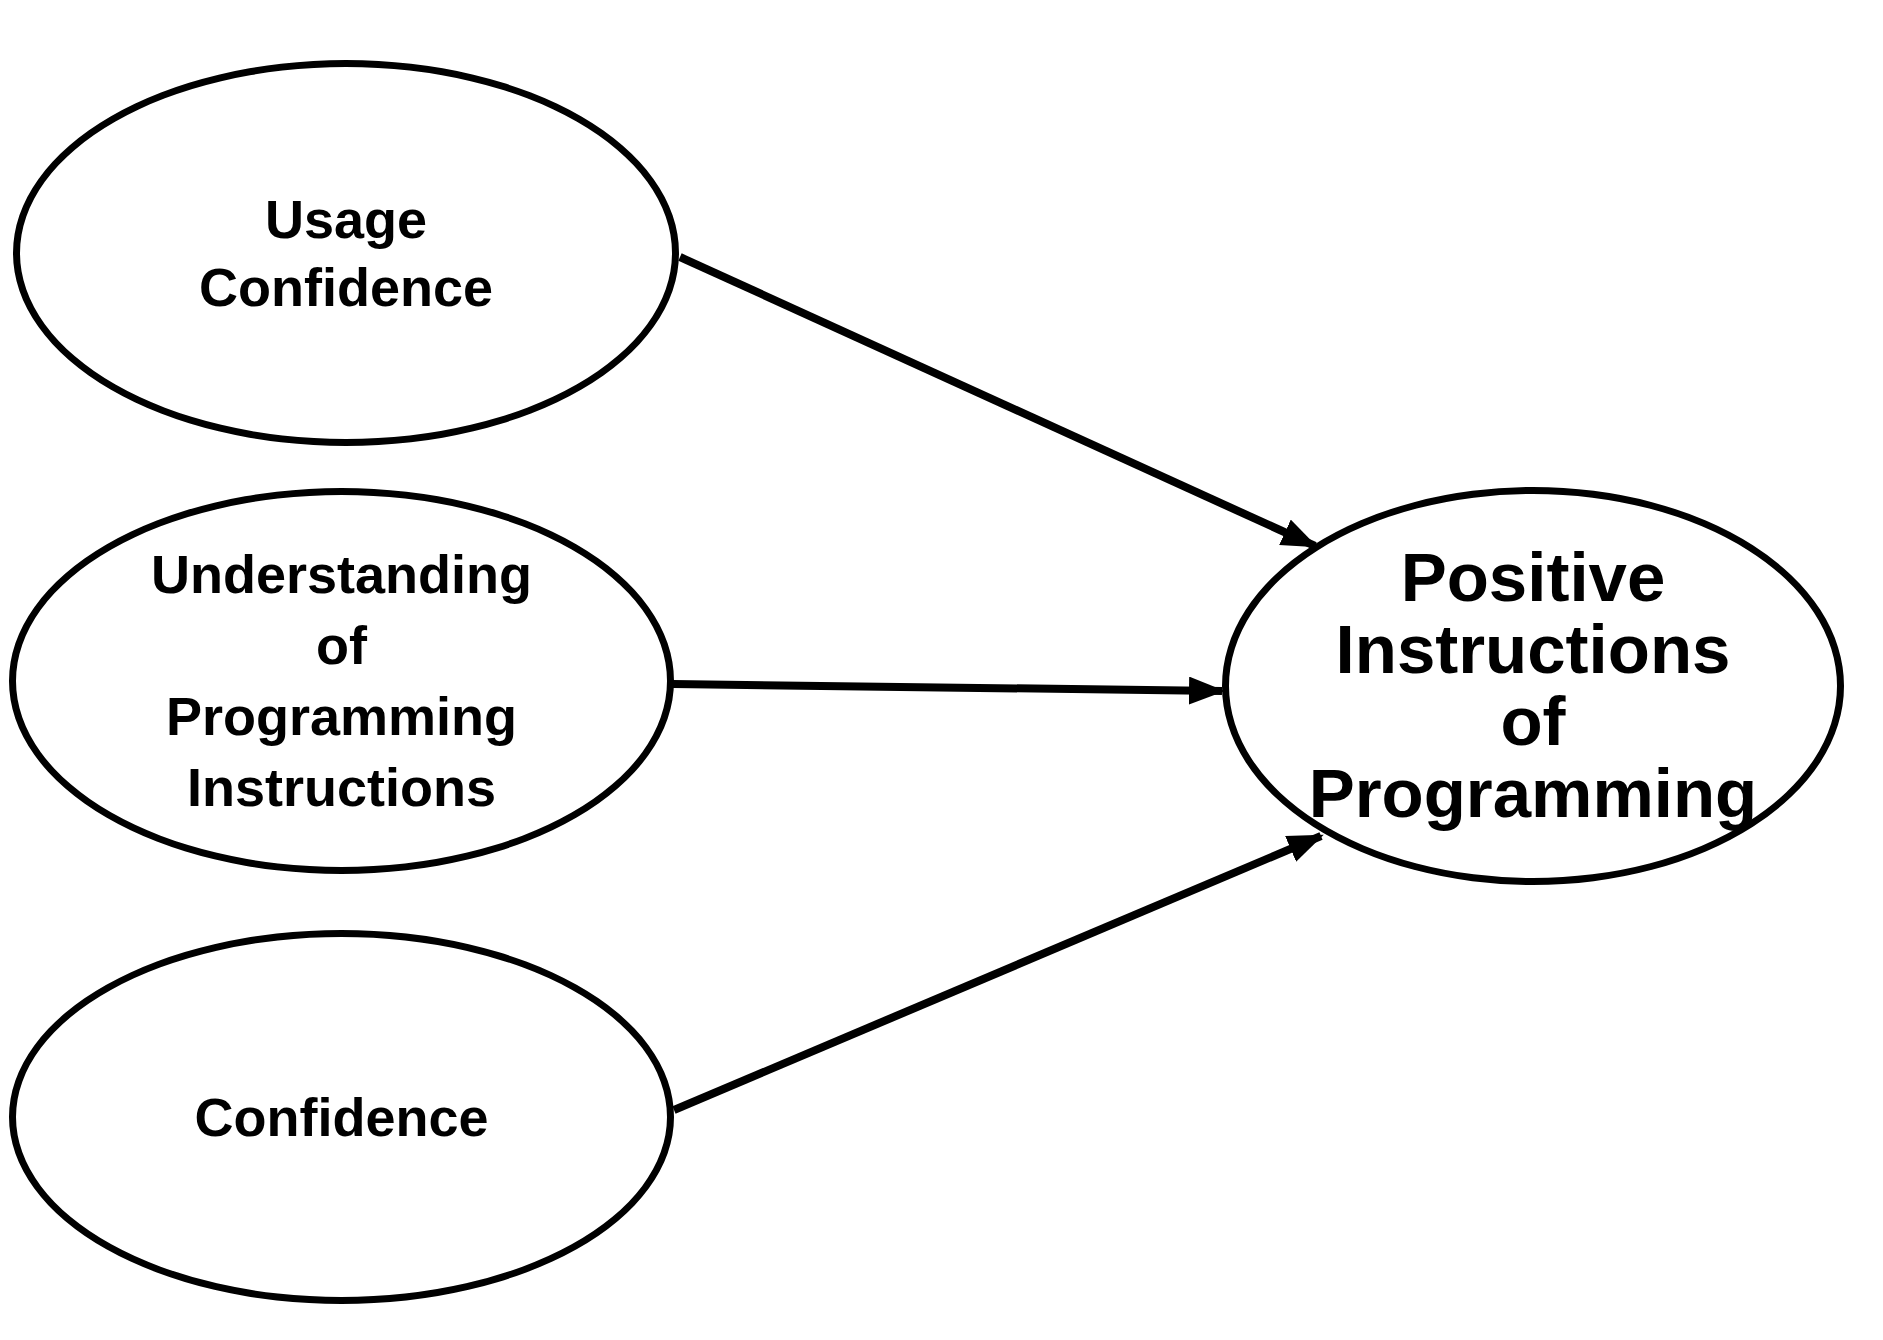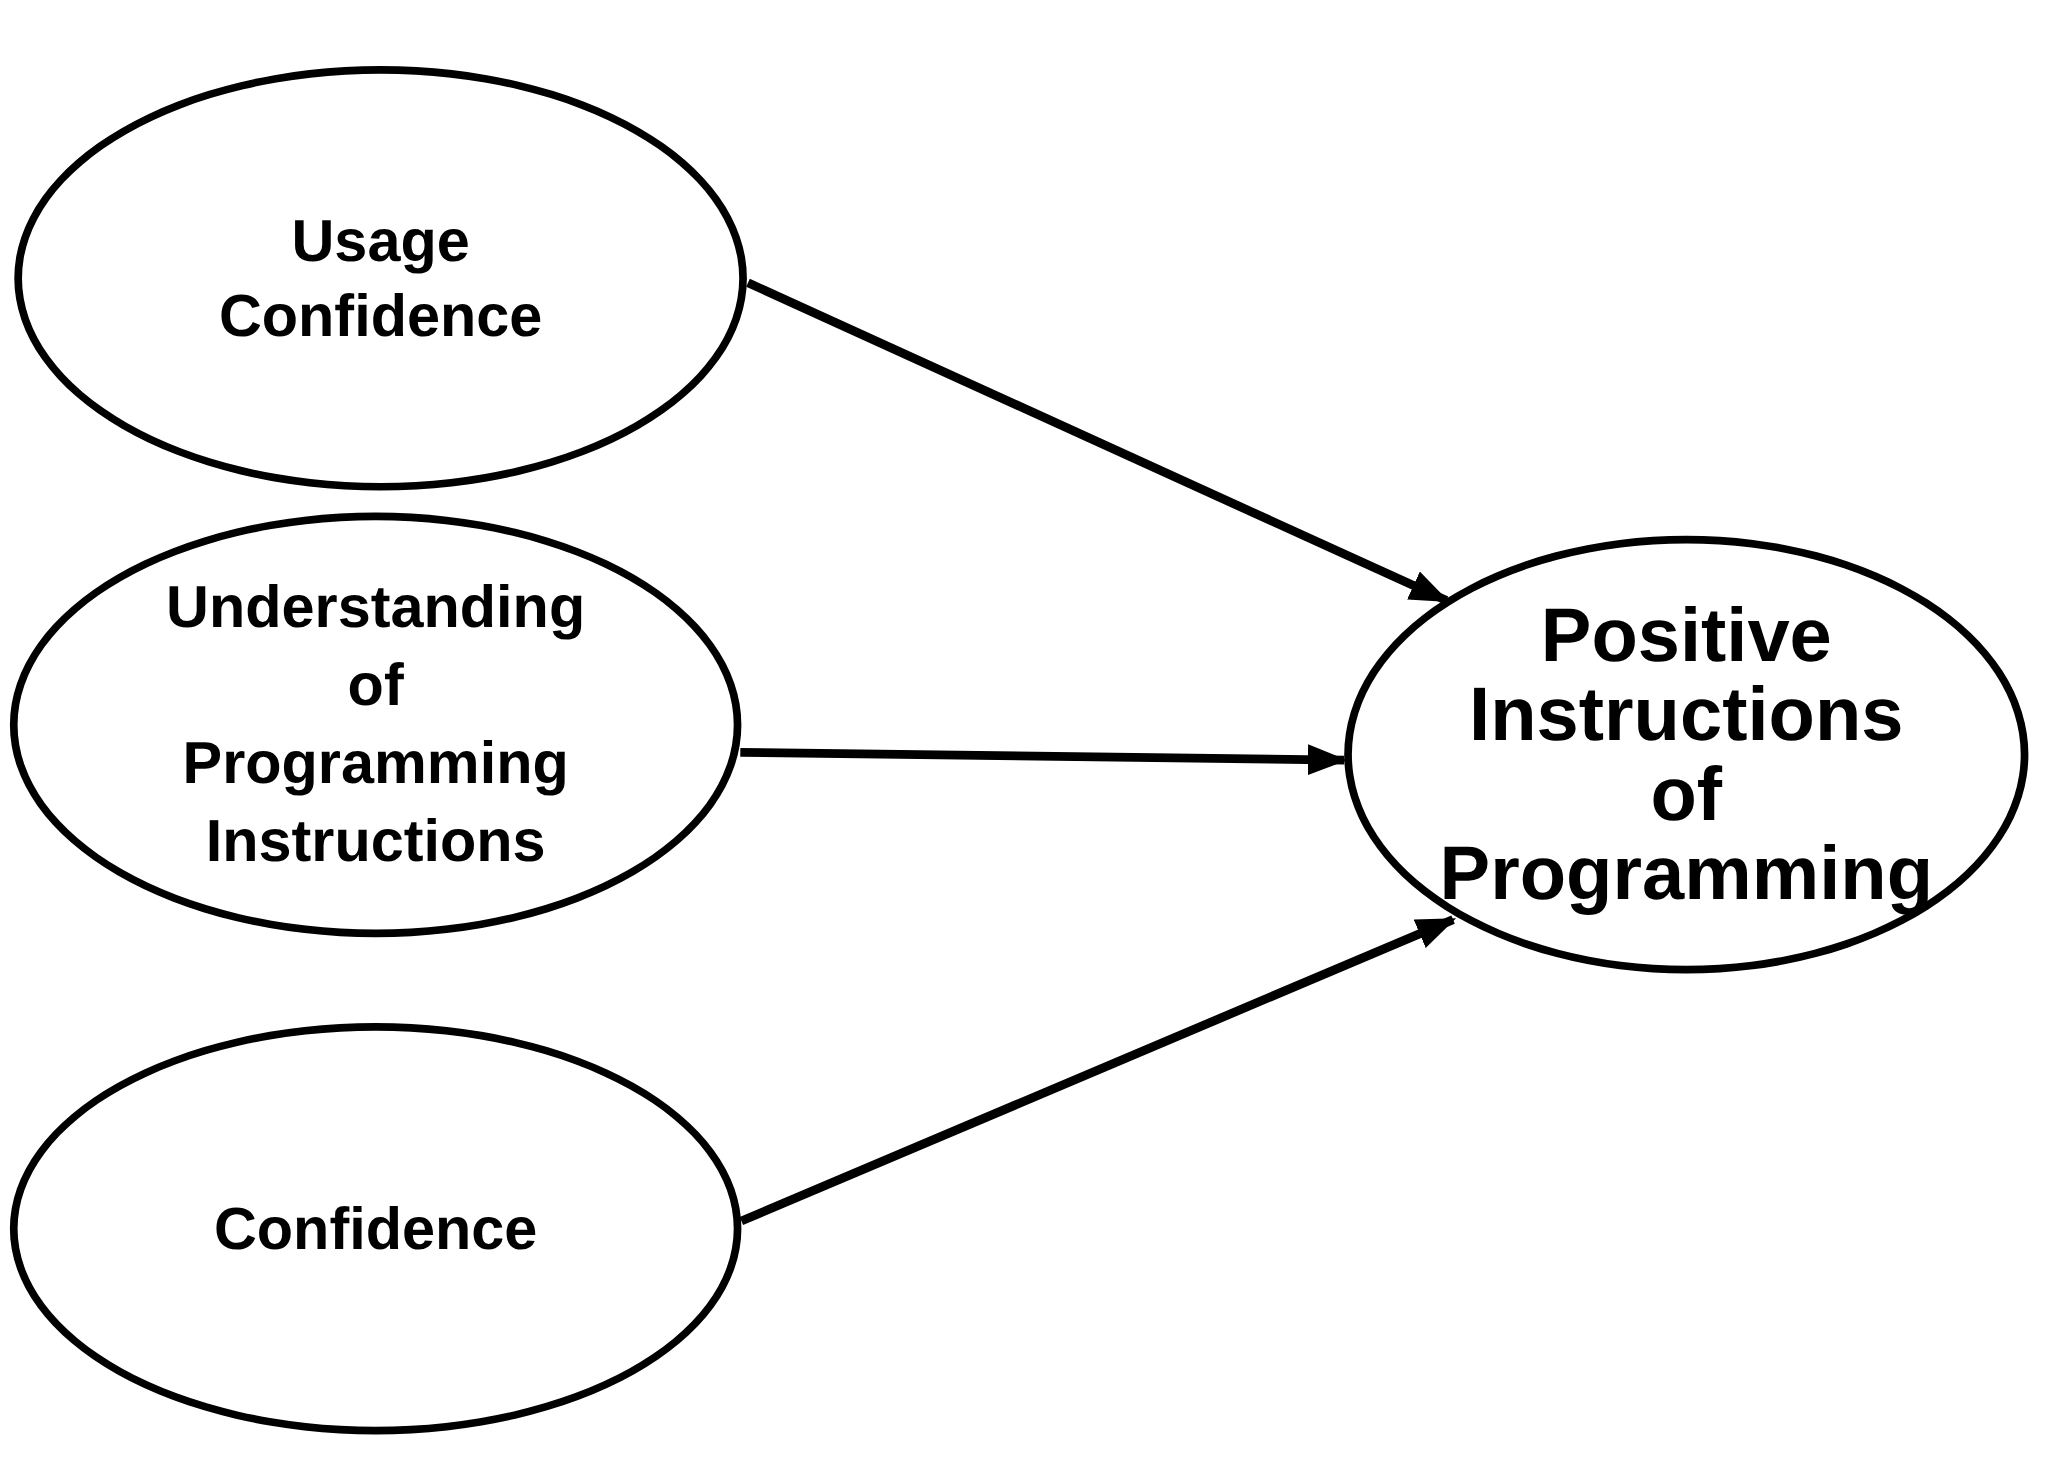--- a/index.html
+++ b/index.html
@@ -33,21 +33,21 @@
   }
   .node .line {
     display: block;
     white-space: nowrap;
   }
   #node-usage-confidence {
     left: 13px; top: 60px; width: 666px; height: 386px;
     font-size: 54px; line-height: 68px;
   }
   #node-understanding {
-    left: 9px; top: 466px; width: 665px; height: 386px;
+    left: 9px; top: 488px; width: 665px; height: 386px;
     font-size: 54px; line-height: 71px;
   }
   #node-usefulness {
     left: 9px; top: 930px; width: 665px; height: 374px;
     font-size: 54px; line-height: 70px;
   }
   #node-positive-perceptions {
     left: 1222px; top: 487px; width: 622px; height: 398px;
     font-size: 69px; line-height: 72px;
   }

